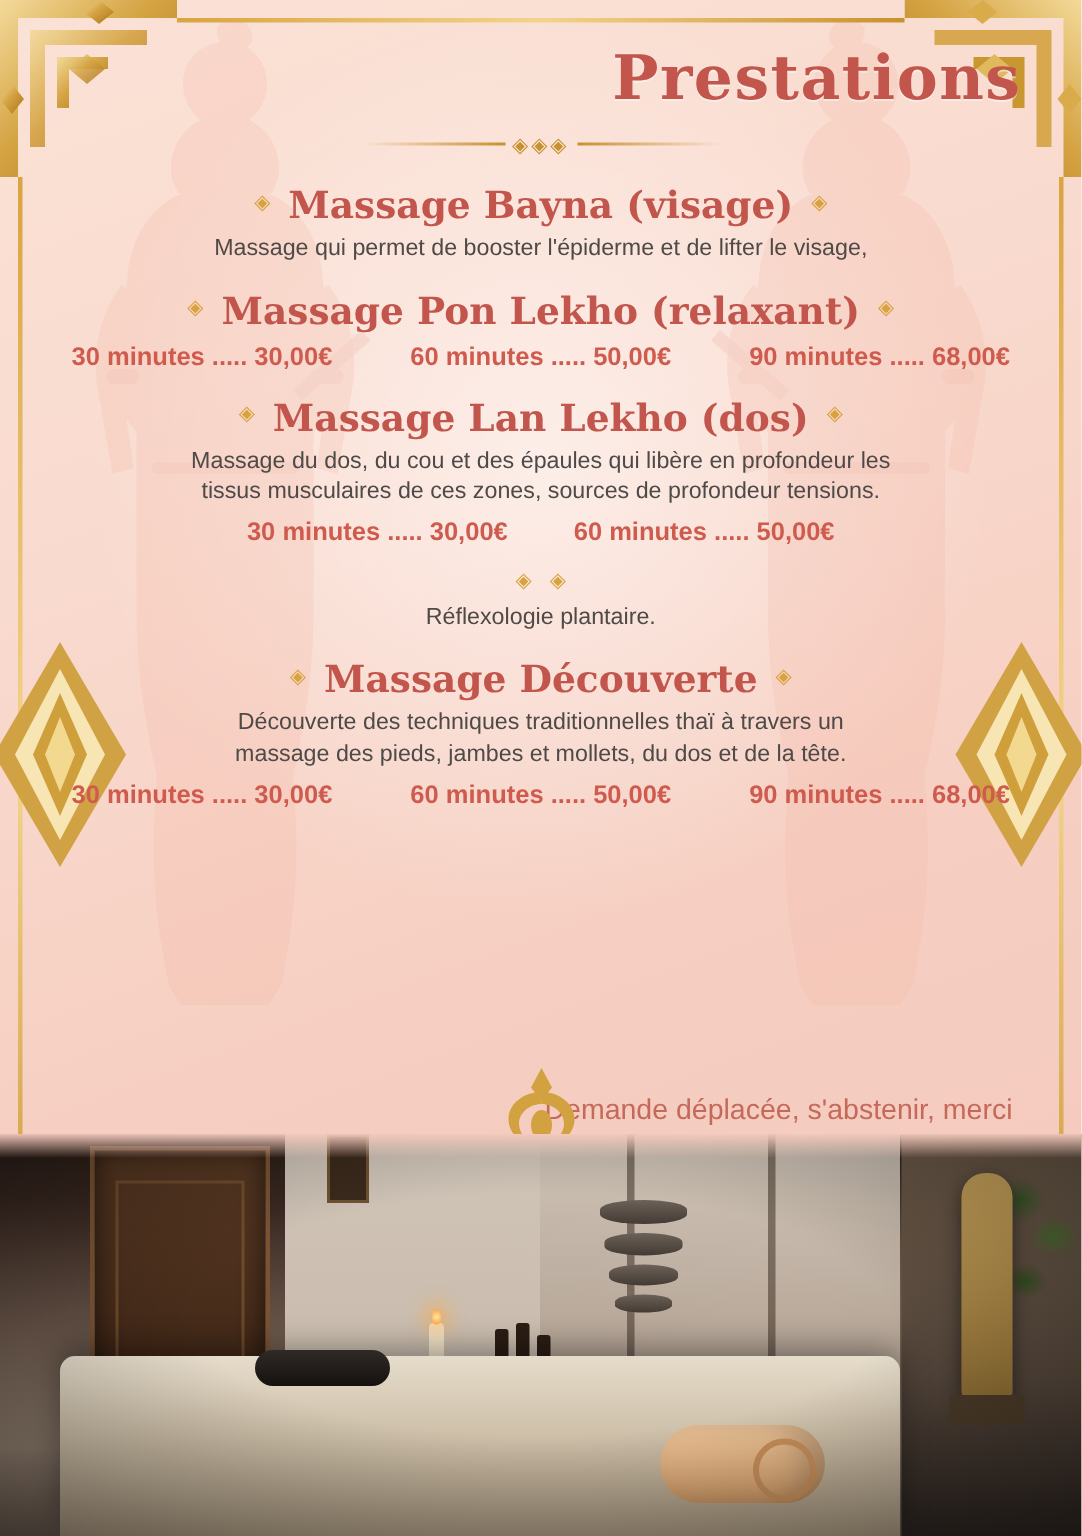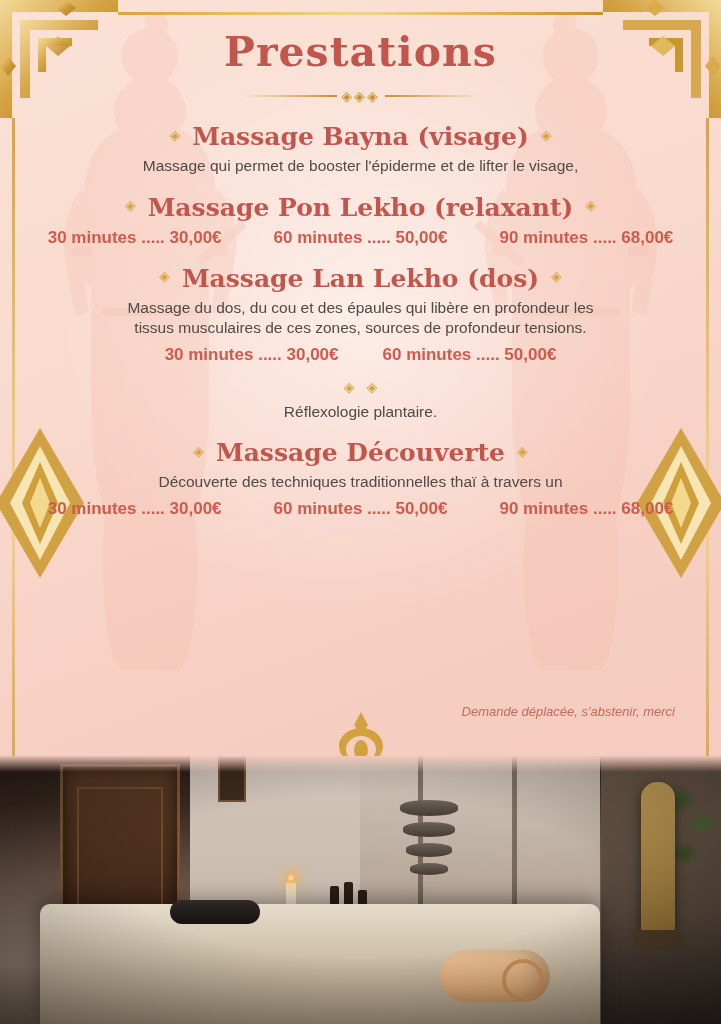--- a/index.html
+++ b/index.html
@@ -75,20 +75,21 @@
     text-align: center;
   }
 
   .title {
     font-family: "DejaVu Serif", serif;
     font-size: 41px;
     font-weight: bold;
     color: #c2564c;
     letter-spacing: 1px;
     text-shadow: 0 1px 0 rgba(255,255,255,0.45);
+    text-align: right;
   }
 
   .title-divider {
     margin: 10px auto 4px;
     width: 240px; height: 20px;
     position: relative;
   }
   .title-divider .bar {
     position: absolute; top: 9px; height: 2px;
     background: linear-gradient(90deg, rgba(201,145,47,0), #c8912f);
@@ -141,23 +142,22 @@
     font-size: 17px;
     font-weight: bold;
     color: #cf5b4f;
     white-space: nowrap;
   }
   .prices.wide { gap: 52px; }
 
   .note {
     position: absolute;
     right: 46px;
-    top: 704px;
-    font-size: 13px;
-    font-style: italic;
+    top: 730px;
+    font-size: 19px;
     color: #c56a5a;
   }
 
   
   .bottom-orn {
     position: absolute;
     left: 50%; bottom: 252px;
     transform: translateX(-50%);
     width: 70px; height: 62px;
     pointer-events: none;
@@ -486,20 +486,21 @@
     </div>
 
     <div class="service">
       <div class="svc-head">
         <span class="dia">◈</span>
         <span>Massage Découverte</span>
         <span class="dia">◈</span>
       </div>
       <div class="svc-desc">
         <div>Découverte des techniques traditionnelles thaï à travers un</div>
+        <div>massage des pieds, jambes et mollets, du dos et de la tête.</div>
       </div>
       <div class="prices wide">
         <span>30 minutes ..... 30,00€</span>
         <span>60 minutes ..... 50,00€</span>
         <span>90 minutes ..... 68,00€</span>
       </div>
     </div>
 
   </div>
 

